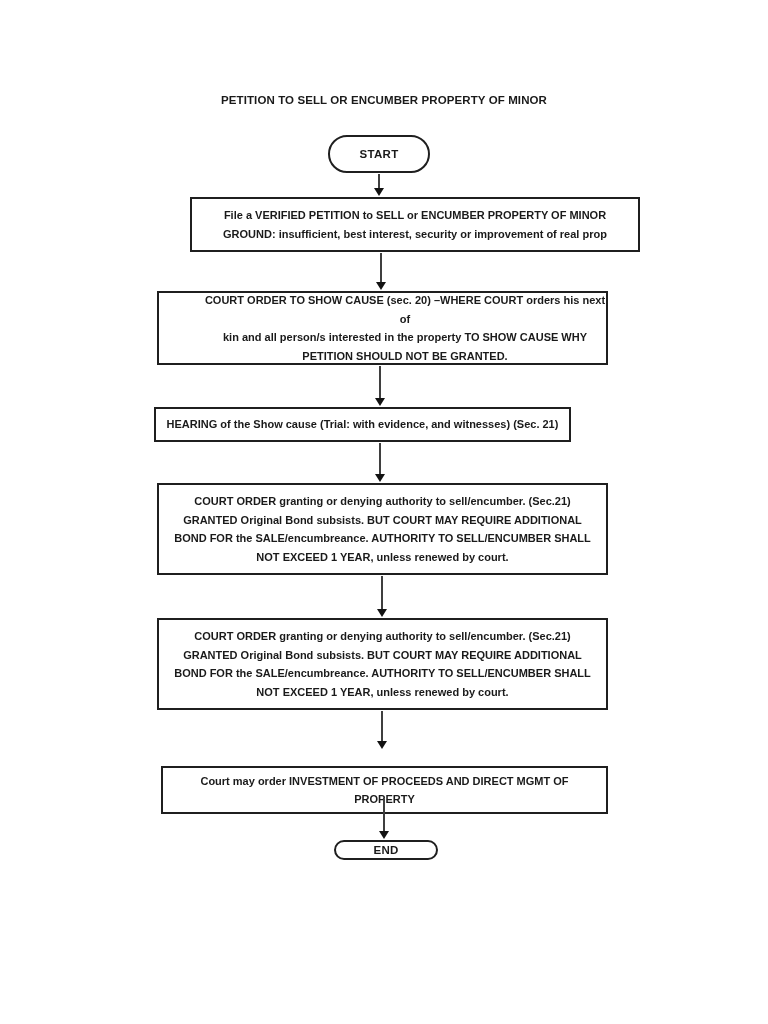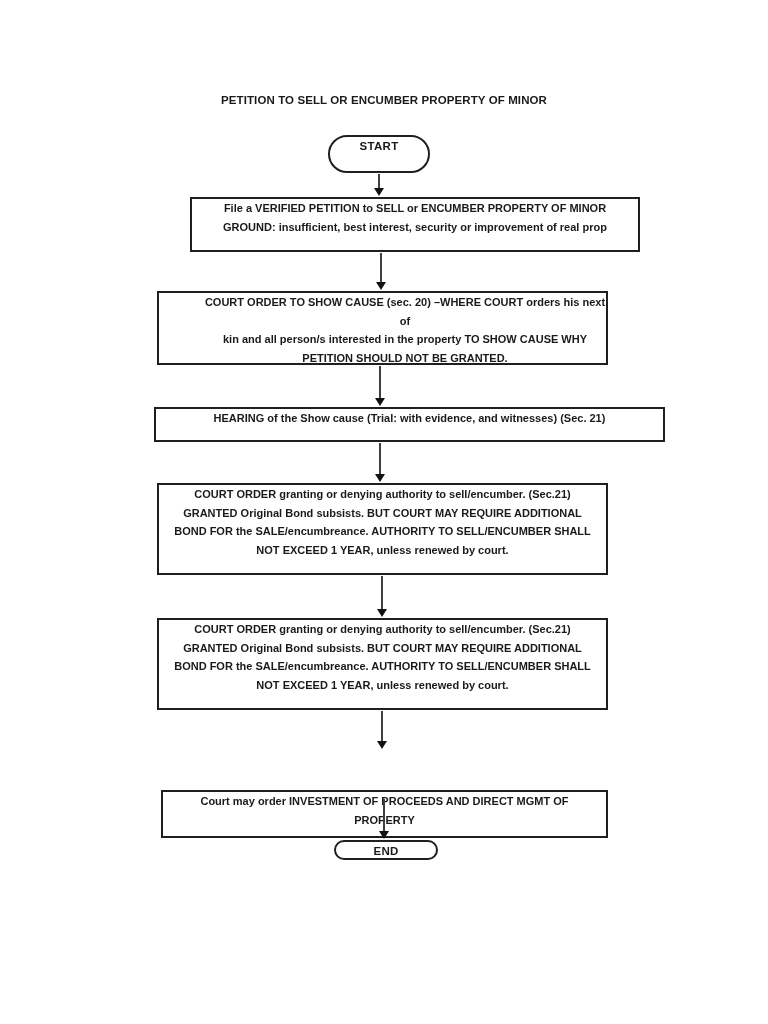--- a/index.html
+++ b/index.html
@@ -25,42 +25,43 @@
     font-size: 11.5px;
     font-weight: bold;
     letter-spacing: 0.1px;
     white-space: pre-line;
   }
   .node {
     position: absolute;
     border: 2px solid #1f1f1f;
     background: #ffffff;
     display: flex;
+    align-items: center;
     justify-content: center;
     text-align: center;
     font-size: 11px;
     font-weight: bold;
     line-height: 18.5px;
     white-space: pre-line;
     box-sizing: border-box;
   }
   .terminator {
     border-radius: 19px;
     font-size: 11.5px;
     letter-spacing: 0.3px;
   }
   .start { left: 328px; top: 135px; width: 102px; height: 38px; }
   .end   { left: 334px; top: 840px; width: 104px; height: 20px; }
 
   .box1 { left: 157px; top: 197px; width: 450px; height: 55px; margin-left: 33px; }
   .box2 { left: 157px; top: 291px; width: 451px; height: 74px; padding-left: 45px; }
-  .box3 { left: 154px; top: 407px; width: 511px; height: 35px; }
+  .box3 { left: 154px; top: 407px; width: 417px; height: 35px; }
   .box4 { left: 157px; top: 483px; width: 451px; height: 92px; }
   .box5 { left: 157px; top: 618px; width: 451px; height: 92px; }
-  .box6 { left: 161px; top: 790px; width: 447px; height: 48px; }
+  .box6 { left: 161px; top: 766px; width: 447px; height: 48px; }
 
   .arrow {
     position: absolute;
     width: 10px;
   }
   .arrow-line {
     position: absolute;
     left: 50%;
     transform: translateX(-50%);
     top: 0;

